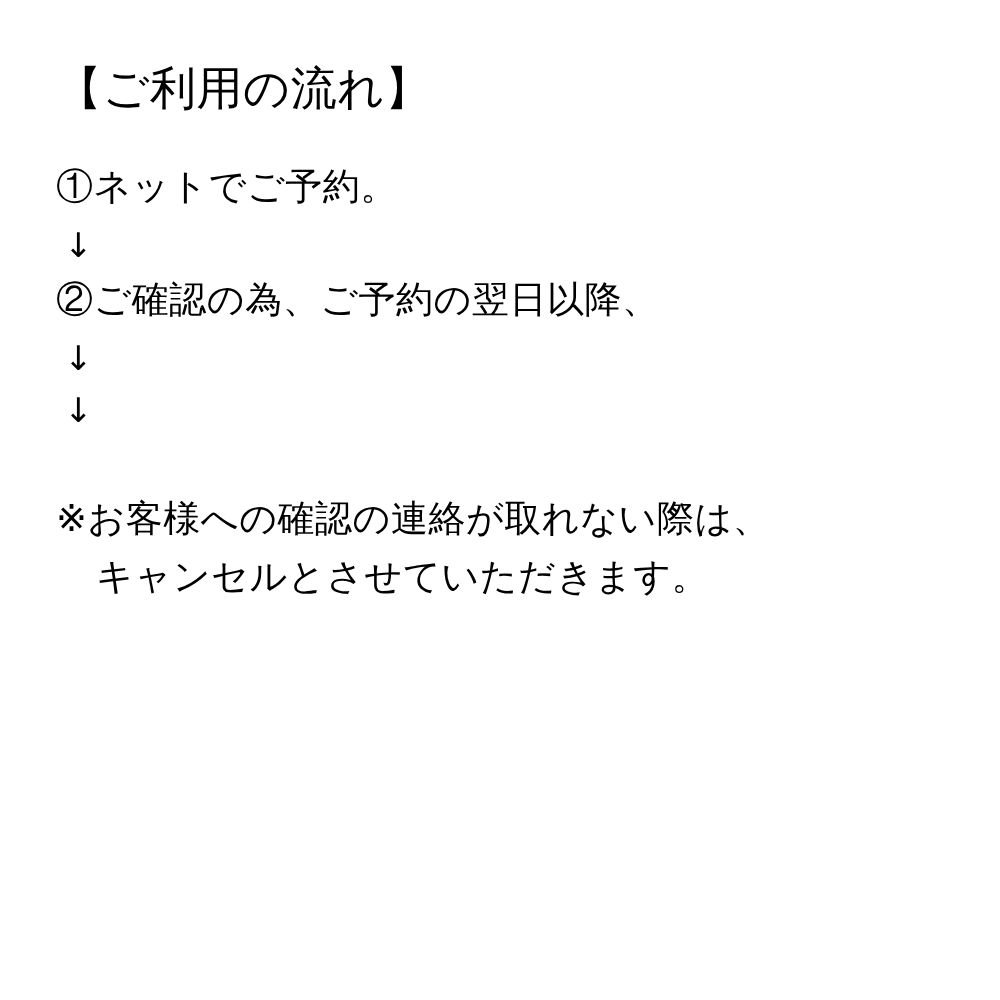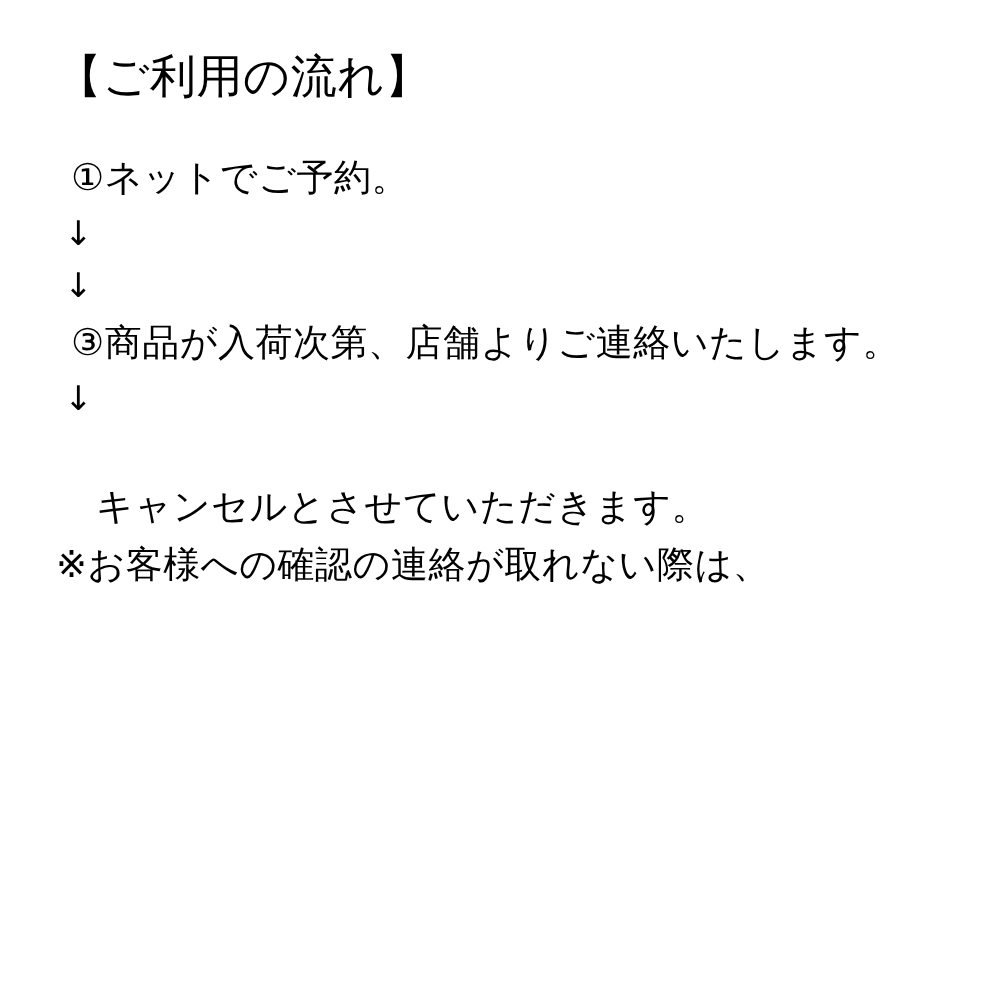--- a/index.html
+++ b/index.html
@@ -12,32 +12,33 @@
     height: 1000px;
     font-family: "DejaVu Sans", "Liberation Sans", sans-serif;
     color: #000000;
     overflow: hidden;
   }
   .page {
     position: relative;
     width: 1000px;
     height: 1000px;
     box-sizing: border-box;
-    padding: 48px 40px 40px 56px;
+    padding: 60px 40px 40px 56px;
   }
   .doc-title {
     font-size: 46px;
     line-height: 1.25;
     font-weight: 400;
     letter-spacing: 0.5px;
     margin: 0 0 44px 0;
     white-space: nowrap;
   }
   .step {
-    margin: 0 0 6px 15px;
+    margin: 0 0 6px 0;
+    font-family: Liberation Mono, monospace;
   }
   .step-line {
     font-size: 37px;
     line-height: 1.5;
     letter-spacing: 0.5px;
     white-space: nowrap;
   }
   .step-line.indent {
     padding-left: 38px;
   }
@@ -66,27 +67,25 @@
 <div class="page">
 
   <h1 class="doc-title">【ご利用の流れ】</h1>
 
   <div class="step">
     <div class="step-line">①ネットでご予約。</div>
   </div>
   <div class="arrow">↓</div>
 
   <div class="step">
+    <div class="step-line">②ご確認の為、ご予約の翌日以降、</div>
   </div>
   <div class="arrow">↓</div>
 
-  <div class="step">
-    <div class="step-line">③商品が入荷次第、店舗よりご連絡いたします。</div>
-  </div>
   <div class="arrow">↓</div>
 
 
   <div class="note">
+    <div class="note-line">※お客様への確認の連絡が取れない際は、</div>
     <div class="note-line indent">キャンセルとさせていただきます。</div>
-    <div class="note-line">※お客様への確認の連絡が取れない際は、</div>
   </div>
 
 </div>
 
 </body></html>

